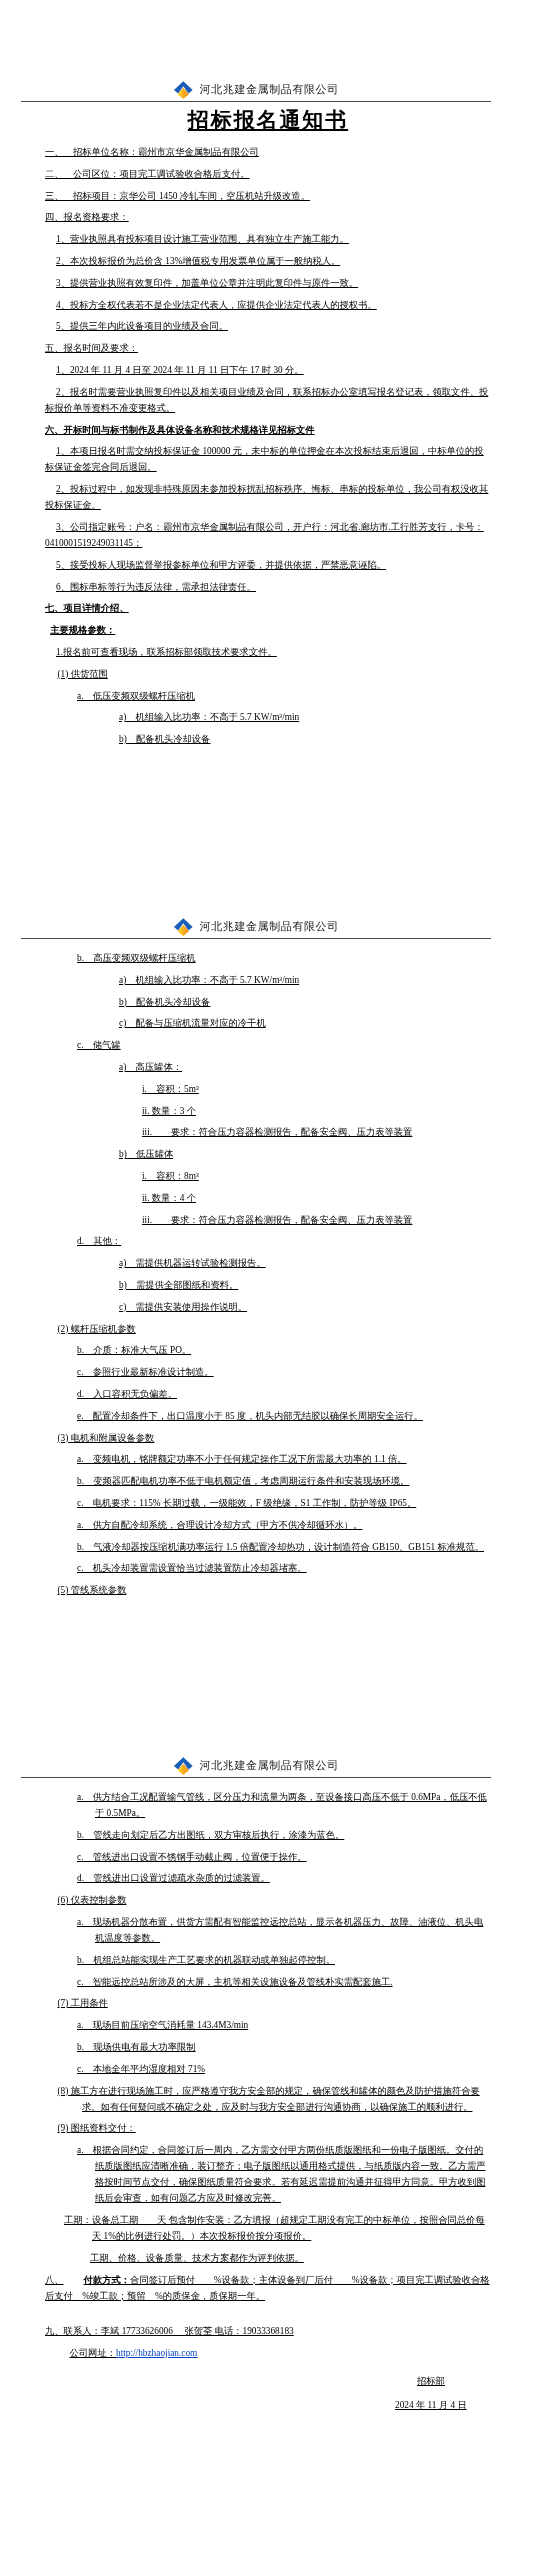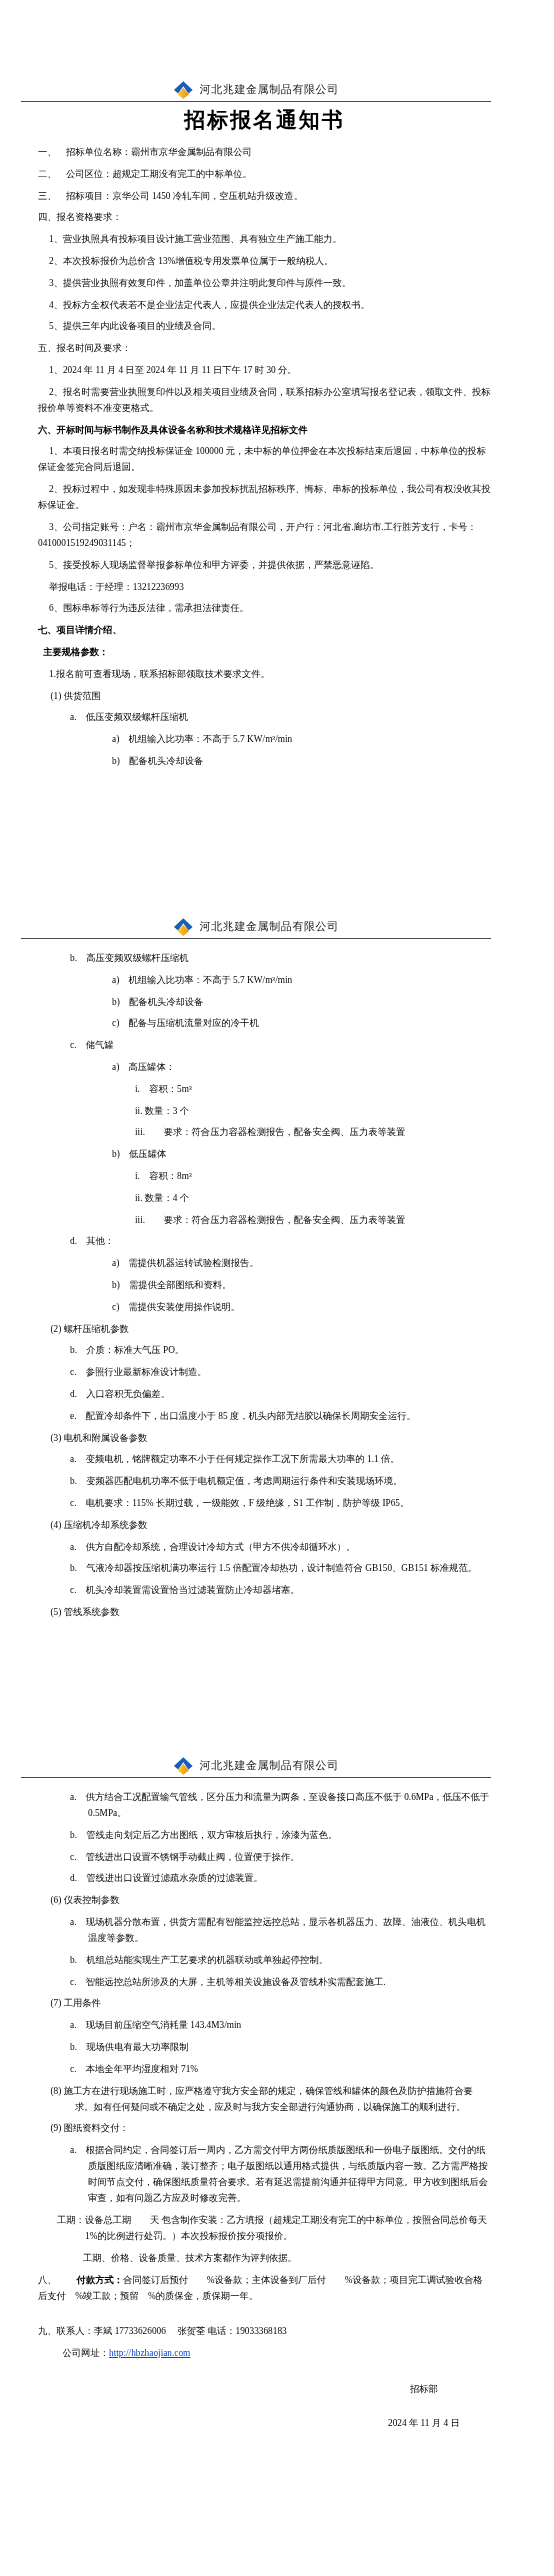--- a/index.html
+++ b/index.html
@@ -3,21 +3,21 @@
 <meta charset="utf-8">
 <style>
   html,body{margin:0;padding:0;background:#ffffff;}
   .doc{position:relative;width:554px;height:2576px;background:#fff;overflow:hidden;
        font-family:"Liberation Serif","DejaVu Serif",serif;color:#000;}
   .page{position:relative;width:512px;}
   #pg1{height:837px}#pg2{height:839px}#pg3{height:900px}
   .hdr{position:absolute;top:80px;left:21px;right:21px;border-bottom:1.3px solid #484848;
        padding-bottom:1.9px;display:flex;align-items:center;justify-content:center;gap:5.8px;}
   .hdr .cname{font-size:11px;letter-spacing:0.6px;color:#151515;}
-  .content{position:absolute;left:38px;right:21px;top:105px;font-size:9.3px;line-height:16px;}
+  .content{position:absolute;left:45px;right:21px;top:105px;font-size:9.3px;line-height:16px;text-decoration:underline;}
   #pg2 .content,#pg3 .content{top:113px;}
   .title{font-size:21px;font-weight:bold;text-align:center;letter-spacing:1.9px;
          margin:0 0 9px 0;line-height:30px;}
   .para{margin:0 0 5.8px 0;}
   .s0b{font-weight:bold}
   .i1{text-indent:11px}
   .hd{padding-left:5.2px;font-weight:bold}
   .p1{padding-left:37px;text-indent:-24.5px}
   .p2{padding-left:50px;text-indent:-18px}
   .p3{padding-left:92px;text-indent:-18px}
@@ -46,37 +46,36 @@
         </defs>
         <path d="M2,21 L22,2 L42,21 L33,28 L22,13 L11,28 Z" fill="#1a5eb8"></path>
         <path d="M10,30 L22,16 L34,30 L22,40 Z" fill="url(#lg1)"></path>
       </svg>
       <span class="cname">河北兆建金属制品有限公司</span>
     </div>
     <div class="content">
       <h1 class="title">招标报名通知书</h1>
       <div>
           <div class="para s0">一、　招标单位名称：霸州市京华金属制品有限公司</div>
-          <div class="para s0">二、　公司区位：超规定工期没有完工的中标单位。</div>
+          <div class="para s0">二、　公司区位：项目完工调试验收合格后支付。</div>
           <div class="para s0">三、　招标项目：京华公司 1450 冷轧车间，空压机站升级改造。</div>
           <div class="para s0">四、报名资格要求：</div>
           <div class="para i1">1、营业执照具有投标项目设计施工营业范围、具有独立生产施工能力。</div>
           <div class="para i1">2、本次投标报价为总价含 13%增值税专用发票单位属于一般纳税人。</div>
           <div class="para i1">3、提供营业执照有效复印件，加盖单位公章并注明此复印件与原件一致。</div>
           <div class="para i1">4、投标方全权代表若不是企业法定代表人，应提供企业法定代表人的授权书。</div>
           <div class="para i1">5、提供三年内此设备项目的业绩及合同。</div>
           <div class="para s0">五、报名时间及要求：</div>
           <div class="para i1">1、2024 年 11 月 4 日至 2024 年 11 月 11 日下午 17 时 30 分。</div>
           <div class="para i1">2、报名时需要营业执照复印件以及相关项目业绩及合同，联系招标办公室填写报名登记表，领取文件、投标报价单等资料不准变更格式。</div>
           <div class="para s0b">六、开标时间与标书制作及具体设备名称和技术规格详见招标文件</div>
           <div class="para i1">1、本项日报名时需交纳投标保证金 100000 元，未中标的单位押金在本次投标结束后退回，中标单位的投标保证金签完合同后退回。</div>
           <div class="para i1">2、投标过程中，如发现非特殊原因未参加投标扰乱招标秩序、悔标、串标的投标单位，我公司有权没收其投标保证金。</div>
           <div class="para i1">3、公司指定账号：户名：霸州市京华金属制品有限公司，开户行：河北省.廊坊市.工行胜芳支行，卡号：0410001519249031145；</div>
           <div class="para i1">5、接受投标人现场监督举报参标单位和甲方评委，并提供依据，严禁恶意诬陷。</div>
-          <div class="para i1">举报电话：于经理：13212236993</div>
           <div class="para i1">6、围标串标等行为违反法律，需承担法律责任。</div>
           <div class="para s0b">七、项目详情介绍、</div>
           <div class="para hd">主要规格参数：</div>
           <div class="para i1">1.报名前可查看现场，联系招标部领取技术要求文件。</div>
           <div class="para p1">(1) 供货范围</div>
           <div class="para p2">a.　低压变频双级螺杆压缩机</div>
           <div class="para p3">a)　机组输入比功率：不高于 5.7 KW/m³/min</div>
           <div class="para p3">b)　配备机头冷却设备</div>
         </div>
     </div>
@@ -111,21 +110,20 @@
           <div class="para p3">c)　需提供安装使用操作说明。</div>
           <div class="para p1">(2) 螺杆压缩机参数</div>
           <div class="para p2">b.　介质：标准大气压 PO。</div>
           <div class="para p2">c.　参照行业最新标准设计制造。</div>
           <div class="para p2">d.　入口容积无负偏差。</div>
           <div class="para p2">e.　配置冷却条件下，出口温度小于 85 度，机头内部无结胶以确保长周期安全运行。</div>
           <div class="para p1">(3) 电机和附属设备参数</div>
           <div class="para p2">a.　变频电机，铭牌额定功率不小于任何规定操作工况下所需最大功率的 1.1 倍。</div>
           <div class="para p2">b.　变频器匹配电机功率不低于电机额定值，考虑周期运行条件和安装现场环境。</div>
           <div class="para p2">c.　电机要求：115% 长期过载，一级能效，F 级绝缘，S1 工作制，防护等级 IP65。</div>
-          <div class="para p1">(4) 压缩机冷却系统参数</div>
           <div class="para p2">a.　供方自配冷却系统，合理设计冷却方式（甲方不供冷却循环水）。</div>
           <div class="para p2">b.　气液冷却器按压缩机满功率运行 1.5 倍配置冷却热功，设计制造符合 GB150、GB151 标准规范。</div>
           <div class="para p2">c.　机头冷却装置需设置恰当过滤装置防止冷却器堵塞。</div>
           <div class="para p1">(5) 管线系统参数</div>
         </div>
     </div>
   </div>
 
   <div class="page" id="pg3">
     <div class="hdr">
@@ -150,20 +148,20 @@
           <div class="para p2">b.　现场供电有最大功率限制</div>
           <div class="para p2">c.　本地全年平均湿度相对 71%</div>
           <div class="para p1">(8) 施工方在进行现场施工时，应严格遵守我方安全部的规定，确保管线和罐体的颜色及防护措施符合要求。如有任何疑问或不确定之处，应及时与我方安全部进行沟通协商，以确保施工的顺利进行。</div>
           <div class="para p1">(9) 图纸资料交付：</div>
           <div class="para p2">a.　根据合同约定，合同签订后一周内，乙方需交付甲方两份纸质版图纸和一份电子版图纸。交付的纸质版图纸应清晰准确，装订整齐；电子版图纸以通用格式提供，与纸质版内容一致。乙方需严格按时间节点交付，确保图纸质量符合要求。若有延迟需提前沟通并征得甲方同意。甲方收到图纸后会审查，如有问题乙方应及时修改完善。</div>
           <div class="para gq">工期：设备总工期　　天 包含制作安装：乙方填报（超规定工期没有完工的中标单位，按照合同总价每天 1%的比例进行处罚。）本次投标报价按分项报价。</div>
           <div class="para g2">工期、价格、设备质量、技术方案都作为评判依据。</div>
           <div class="para s0"><span>八、</span><span style="font-weight: bold; margin-left: 20px;">付款方式：</span><span>合同签订后预付　　%设备款；主体设备到厂后付　　%设备款；项目完工调试验收合格后支付　%竣工款；预留　%的质保金，质保期一年。</span></div>
           <div class="para s0" style="margin-top: 19.3px;">九、联系人：李斌 17733626006　 张贺荃 电话：19033368183</div>
           <div class="para web" style="margin-top: 5.2px;"><span>公司网址：</span><a class="weblink">http://hbzhaojian.com</a></div>
-          <div class="para ftr" style="margin-top: 20px;">招标部</div>
-          <div class="para ftd" style="margin-top: 18px;">2024 年 11 月 4 日</div>
+          <div class="para ftr" style="margin-top: 12px;">招标部</div>
+          <div class="para ftd" style="margin-top: 8px;">2024 年 11 月 4 日</div>
         </div>
     </div>
   </div>
 
 </div>
 
 
 </body></html>

